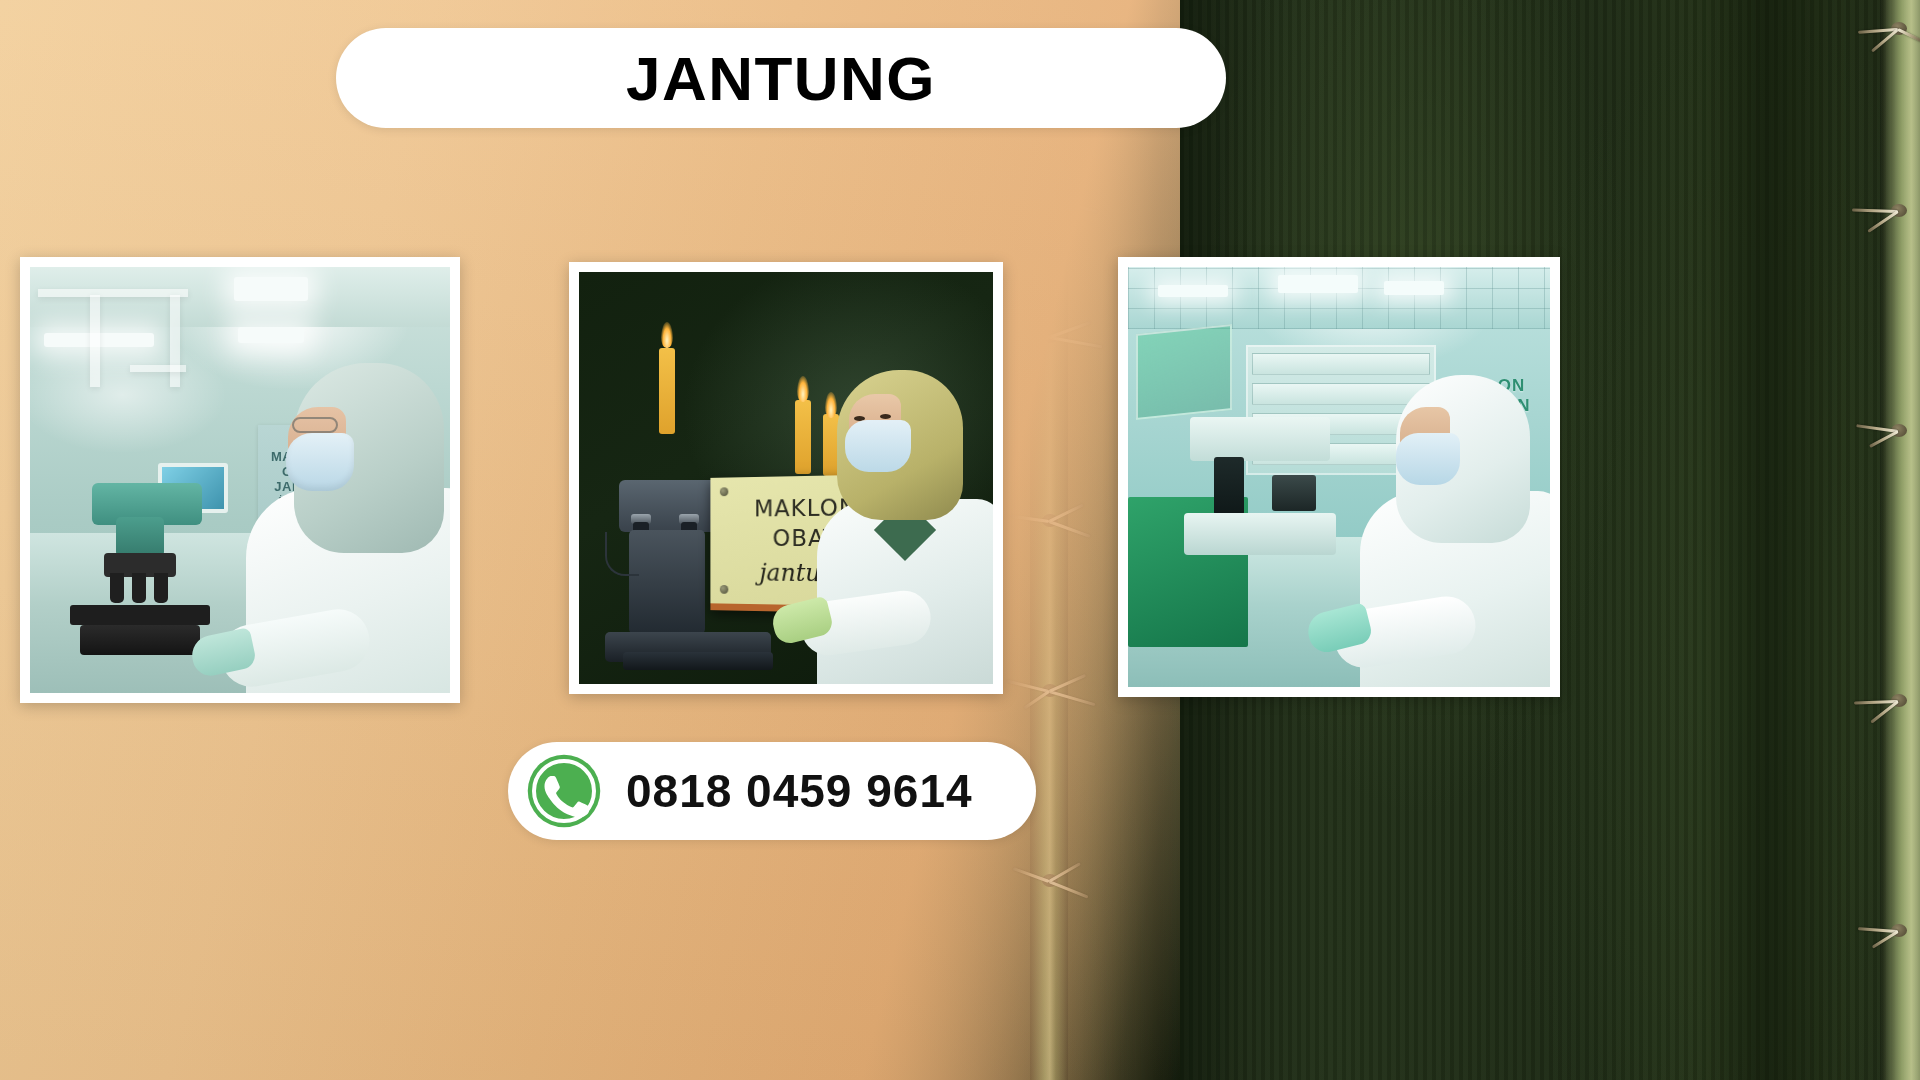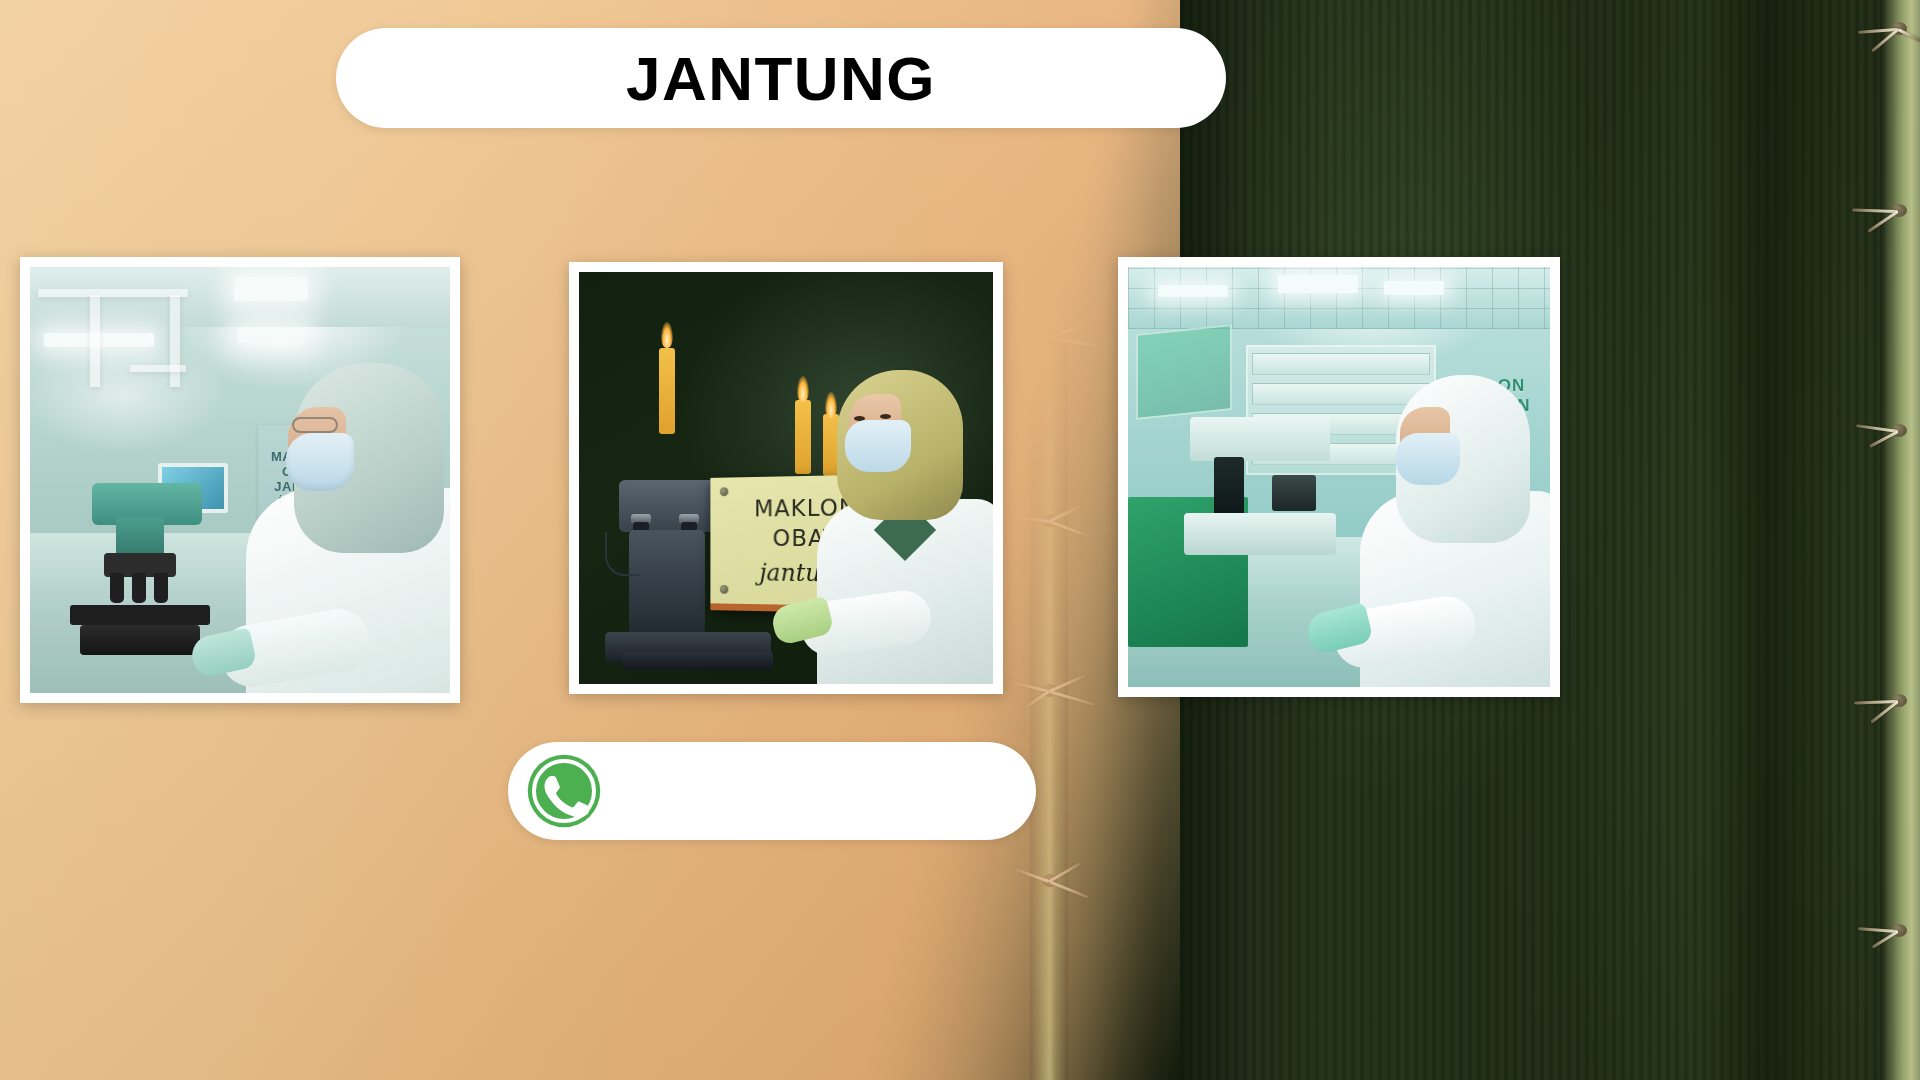--- a/index.html
+++ b/index.html
@@ -664,15 +664,16 @@
       </div>
     </div>
   </div>
 
   <div class="pill" id="pill-contact">
     <svg class="wa-icon" viewBox="0 0 64 64">
       <circle cx="32" cy="32" r="29" fill="#4CAF50"></circle>
       <circle cx="32" cy="32" r="24" fill="none" stroke="#ffffff" stroke-width="3.2"></circle>
       <path d="M25.6 21.4c-.7-1.5-1.4-1.5-2-1.5h-1.7c-.6 0-1.6.2-2.4 1.1-.8 1-3.1 3-3.1 7.3s3.2 8.5 3.6 9.1c.4.6 6.1 9.8 15.2 13.3 7.5 2.9 9.1 2.4 10.7 2.2 1.6-.1 5.2-2.1 5.9-4.2.7-2.1.7-3.8.5-4.2-.2-.4-.8-.6-1.7-1-.9-.5-5.2-2.6-6-2.9-.8-.3-1.4-.4-2 .5-.6.9-2.3 2.9-2.8 3.5-.5.6-1 .7-1.9.2-.9-.5-3.7-1.4-7.1-4.4-2.6-2.3-4.4-5.2-4.9-6.1-.5-.9 0-1.4.4-1.8.4-.4.9-1 1.3-1.5.4-.5.6-.9.9-1.5.3-.6.1-1.1-.1-1.6-.2-.5-1.9-4.7-2.8-6.5z" fill="#ffffff"></path>
     </svg>
+    <span class="phone">0818 0459 9614</span>
   </div>
 
 </div>
 
 </body></html>

